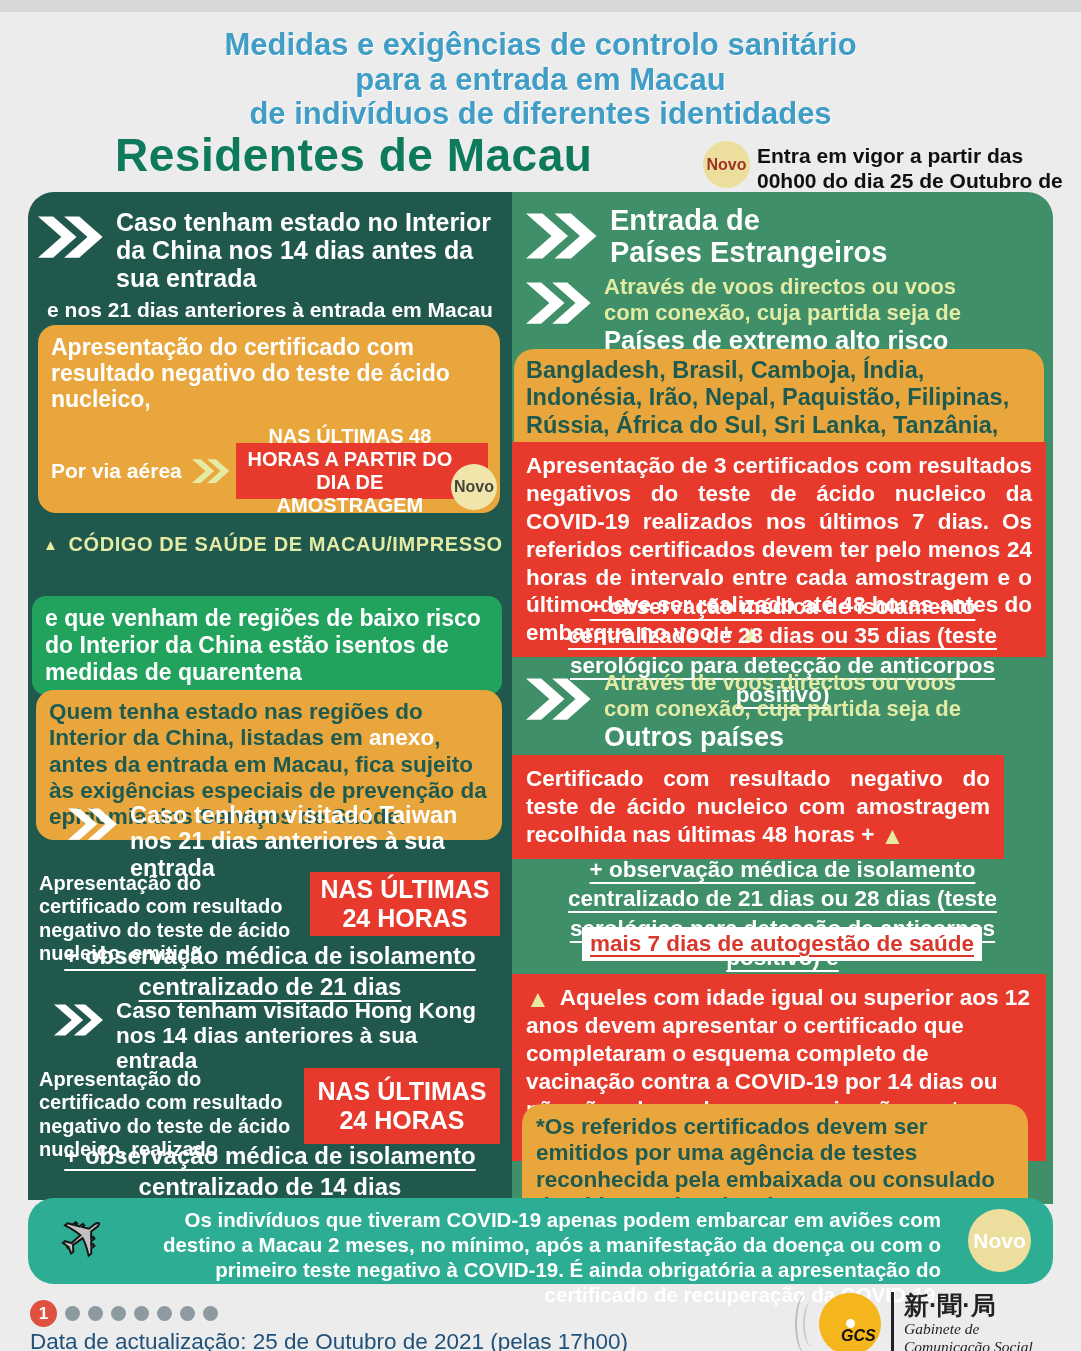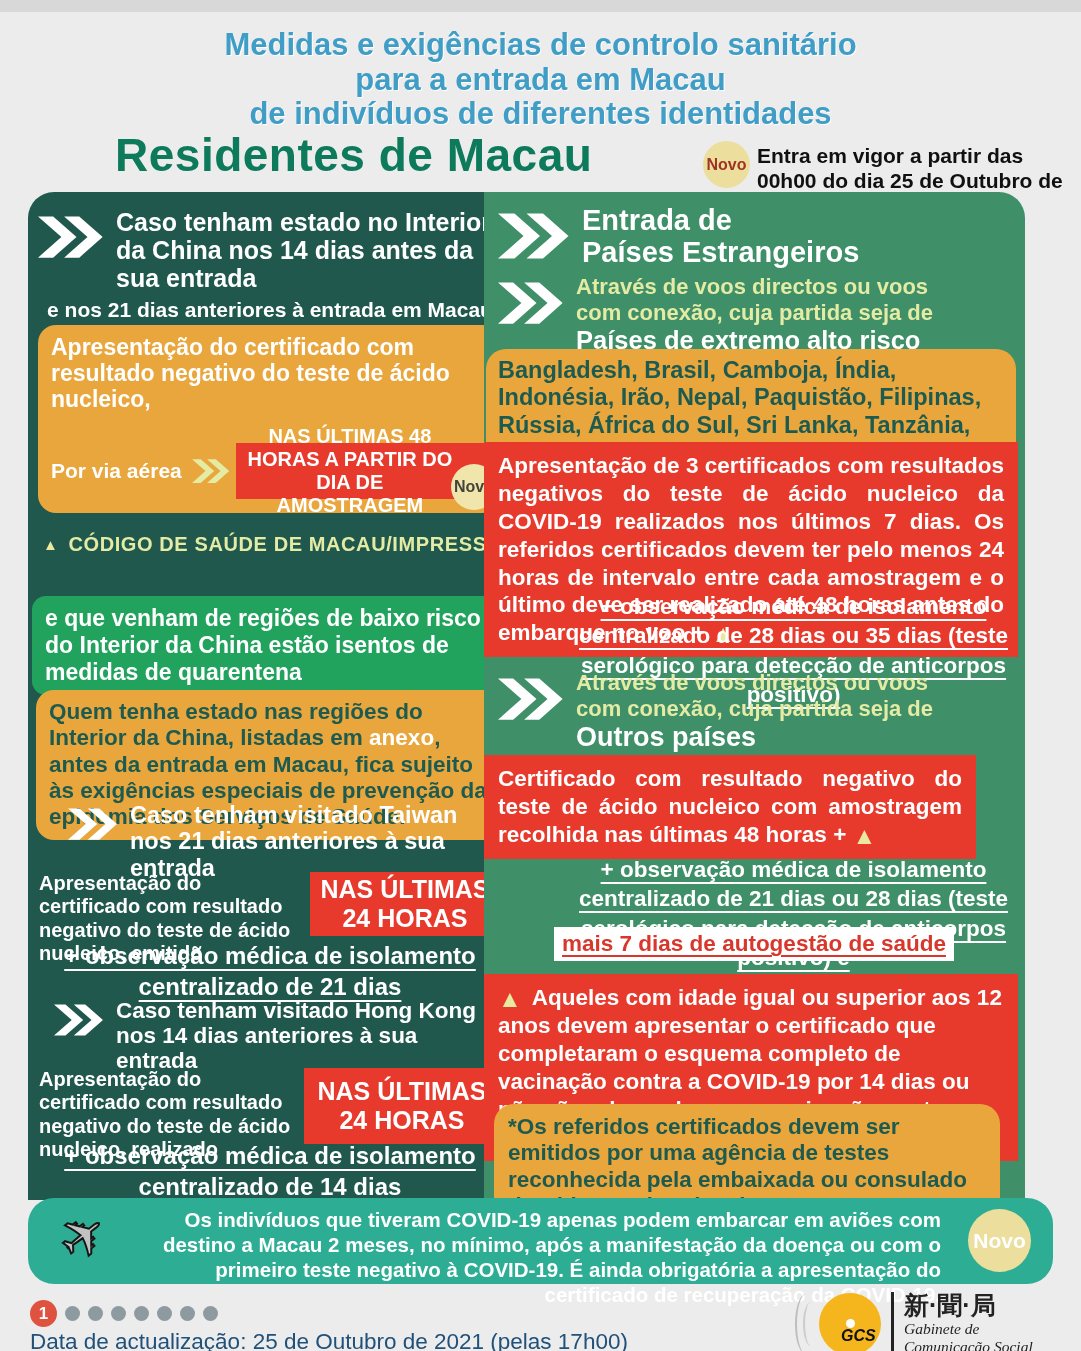--- a/index.html
+++ b/index.html
@@ -22,22 +22,22 @@
     background: #ecdf9e; color: #a03325; font-size: 16px; }
   .novo--orange { position: absolute; right: 3px; bottom: 3px; width: 46px; height: 46px;
     background: #f0e5ab; color: #44443c; font-size: 16px; }
   .novo--band { position: absolute; right: 22px; top: 11px; width: 63px; height: 63px;
     background: #ecdf9e; color: #ffffff; font-size: 21px; }
 
   
   .col { position: absolute; top: 180px; }
   .col-left { left: 28px; width: 484px; height: 1008px; background: #20584e;
     border-radius: 26px 0 0 0; color: #ffffff; }
-  .col-right { left: 484px; width: 541px; height: 1012px; background: #3f8f69;
-    border-radius: 0 26px 0 0; color: #ffffff; padding-left: 39px; }
+  .col-right { left: 512px; width: 541px; height: 1012px; background: #3f8f69;
+    border-radius: 0 26px 0 0; color: #ffffff; }
 
   .chev { display: inline-block; color: #ffffff; flex: 0 0 auto; }
   .chev svg { display: block; width: 100%; height: 100%; }
   .chev--pale { color: #e3eba4; }
 
   .hrow { position: absolute; display: flex; gap: 12px; align-items: flex-start; }
   .h1 { font-size: 25px; font-weight: 700; line-height: 1.12; }
   .h1--sm { font-size: 23.5px; }
   .h1--xl { font-size: 29px; }
 

